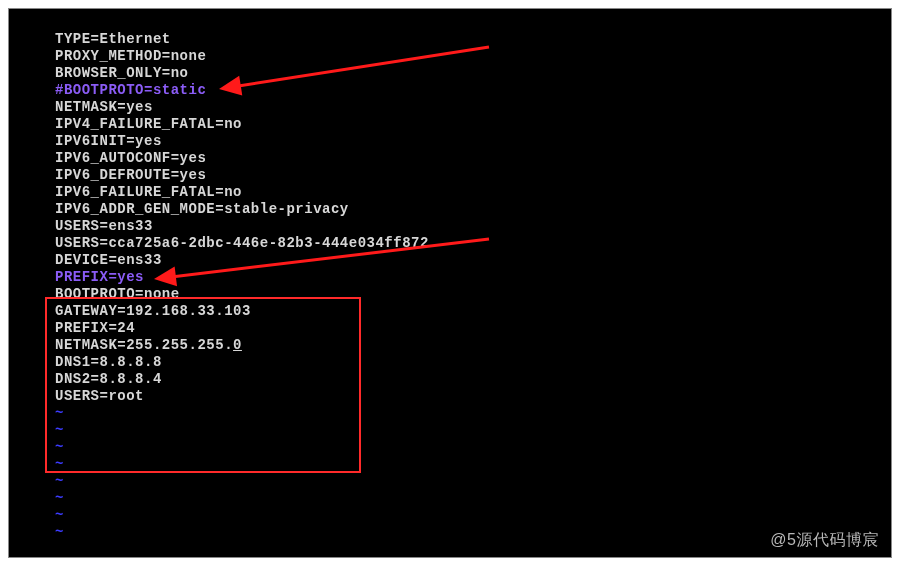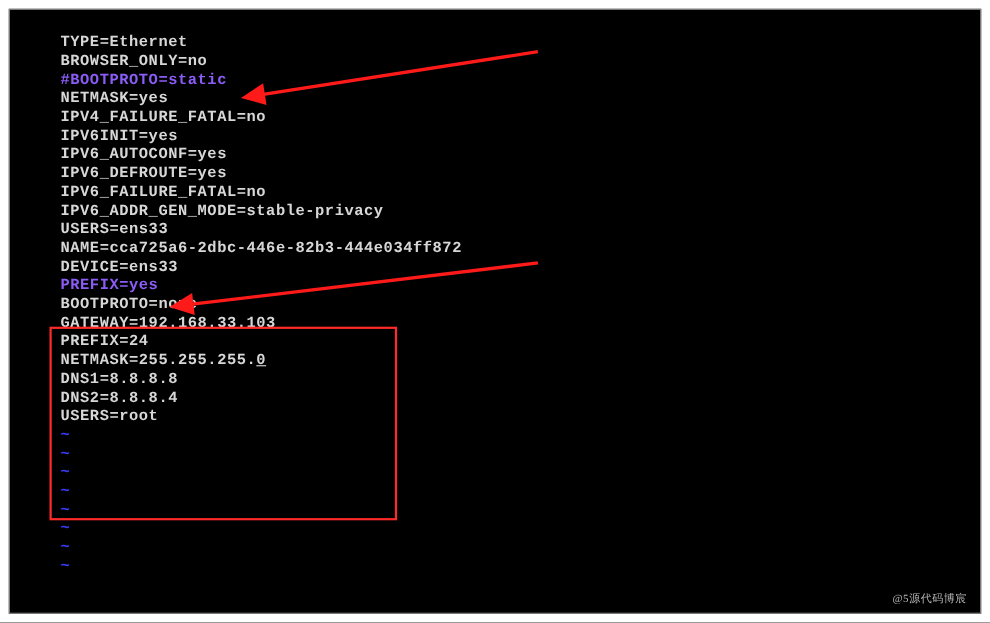--- a/index.html
+++ b/index.html
@@ -45,43 +45,44 @@
     }
     .arrow {
       position: absolute;
       pointer-events: none;
     }
     .watermark {
       position: absolute;
       right: 12px;
       bottom: 6px;
       color: #b7b7b7;
-      font-family: Liberation Serif, serif;
-      font-size: 10px;
+      font-family: Liberation Sans, sans-serif;
+      font-size: 16px;
       font-weight: normal;
       letter-spacing: 0.5px;
     }
   </style>
 </head>
 <body>
 
 <div class="frame">
   <div class="terminal" id="term">
       <div class="ln ">TYPE=Ethernet</div>
+      <div class="ln ">PROXY_METHOD=none</div>
       <div class="ln ">BROWSER_ONLY=no</div>
       <div class="ln cyan">#BOOTPROTO=static</div>
       <div class="ln ">NETMASK=yes</div>
       <div class="ln ">IPV4_FAILURE_FATAL=no</div>
       <div class="ln ">IPV6INIT=yes</div>
       <div class="ln ">IPV6_AUTOCONF=yes</div>
       <div class="ln ">IPV6_DEFROUTE=yes</div>
       <div class="ln ">IPV6_FAILURE_FATAL=no</div>
       <div class="ln ">IPV6_ADDR_GEN_MODE=stable-privacy</div>
       <div class="ln ">USERS=ens33</div>
-      <div class="ln ">NAME=cca725a6-2dbc-446e-82b3-444e034ff872</div>
+      <div class="ln ">USERS=cca725a6-2dbc-446e-82b3-444e034ff872</div>
       <div class="ln ">DEVICE=ens33</div>
       <div class="ln cyan">PREFIX=yes</div>
       <div class="ln ">BOOTPROTO=none</div>
       <div class="ln ">GATEWAY=192.168.33.103</div>
       <div class="ln ">PREFIX=24</div>
       <div class="ln "><span>NETMASK=255.255.255.</span><span class="underline">0</span></div>
       <div class="ln ">DNS1=8.8.8.8</div>
       <div class="ln ">DNS2=8.8.8.4</div>
       <div class="ln ">USERS=root</div>
       <div class="ln tilde">~</div>

